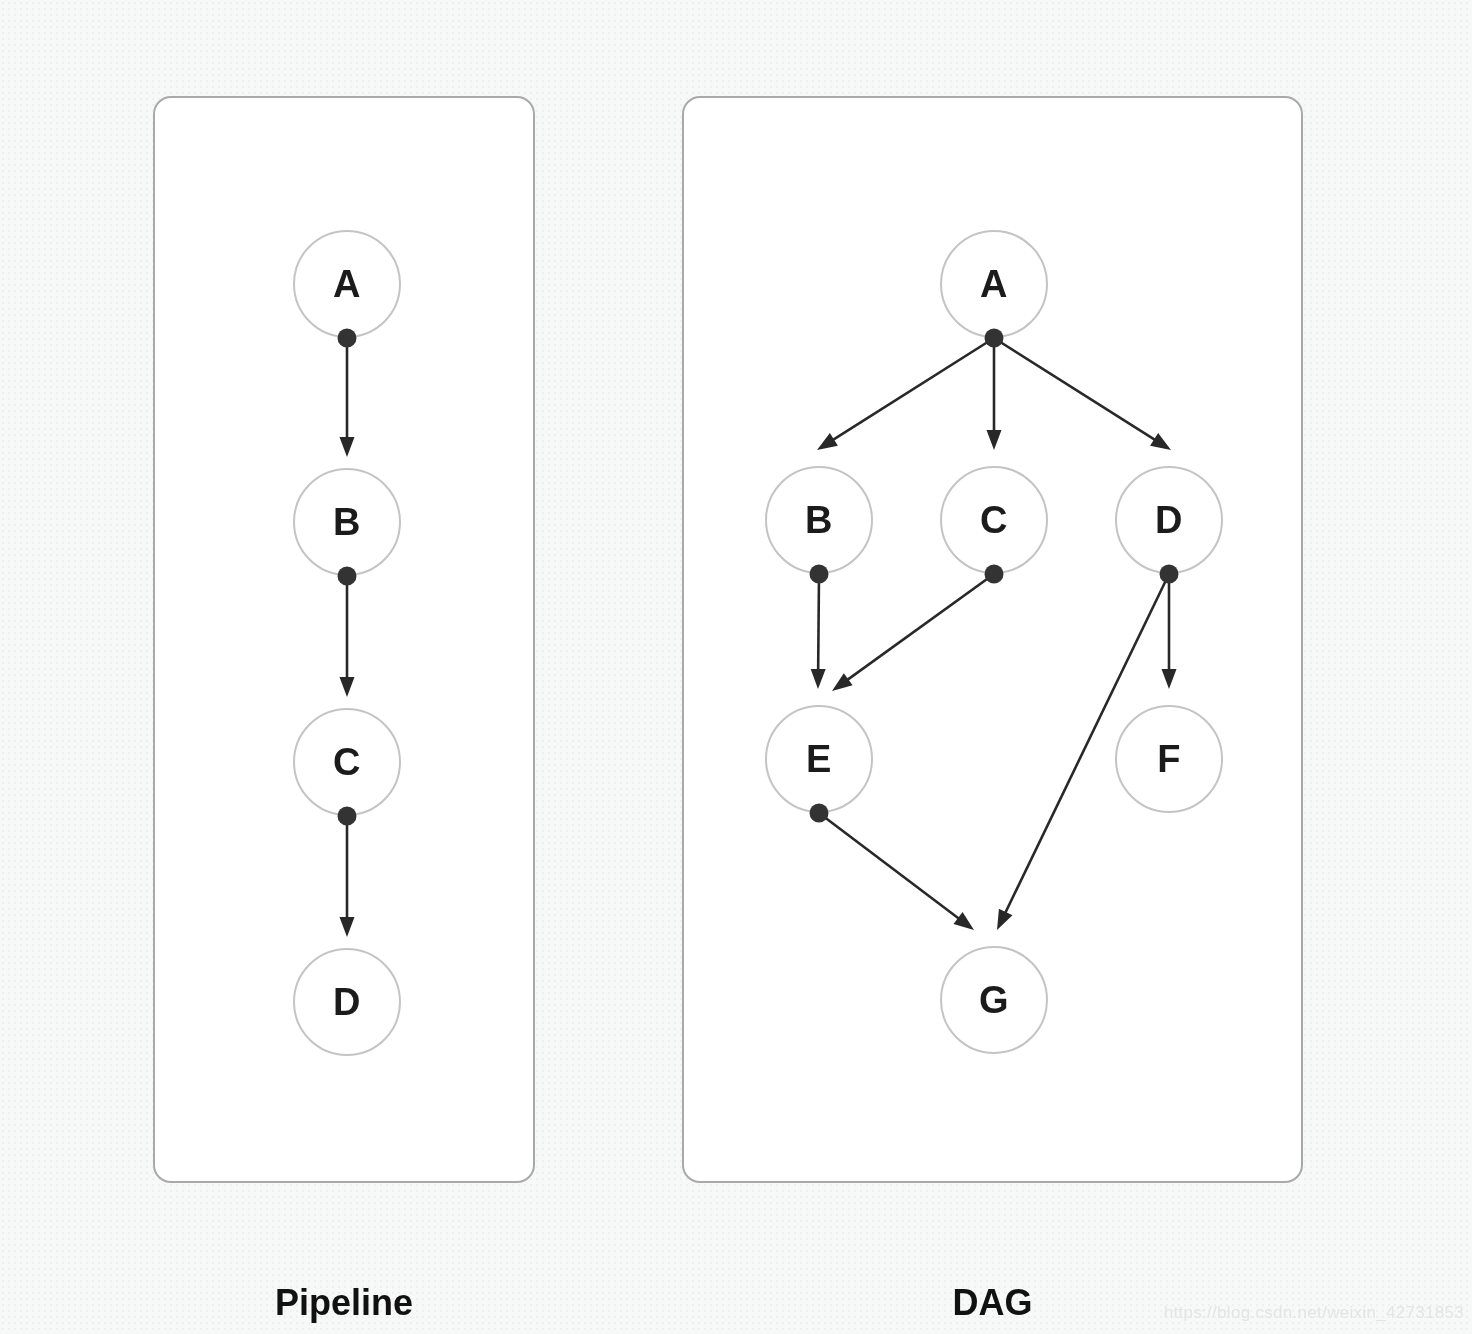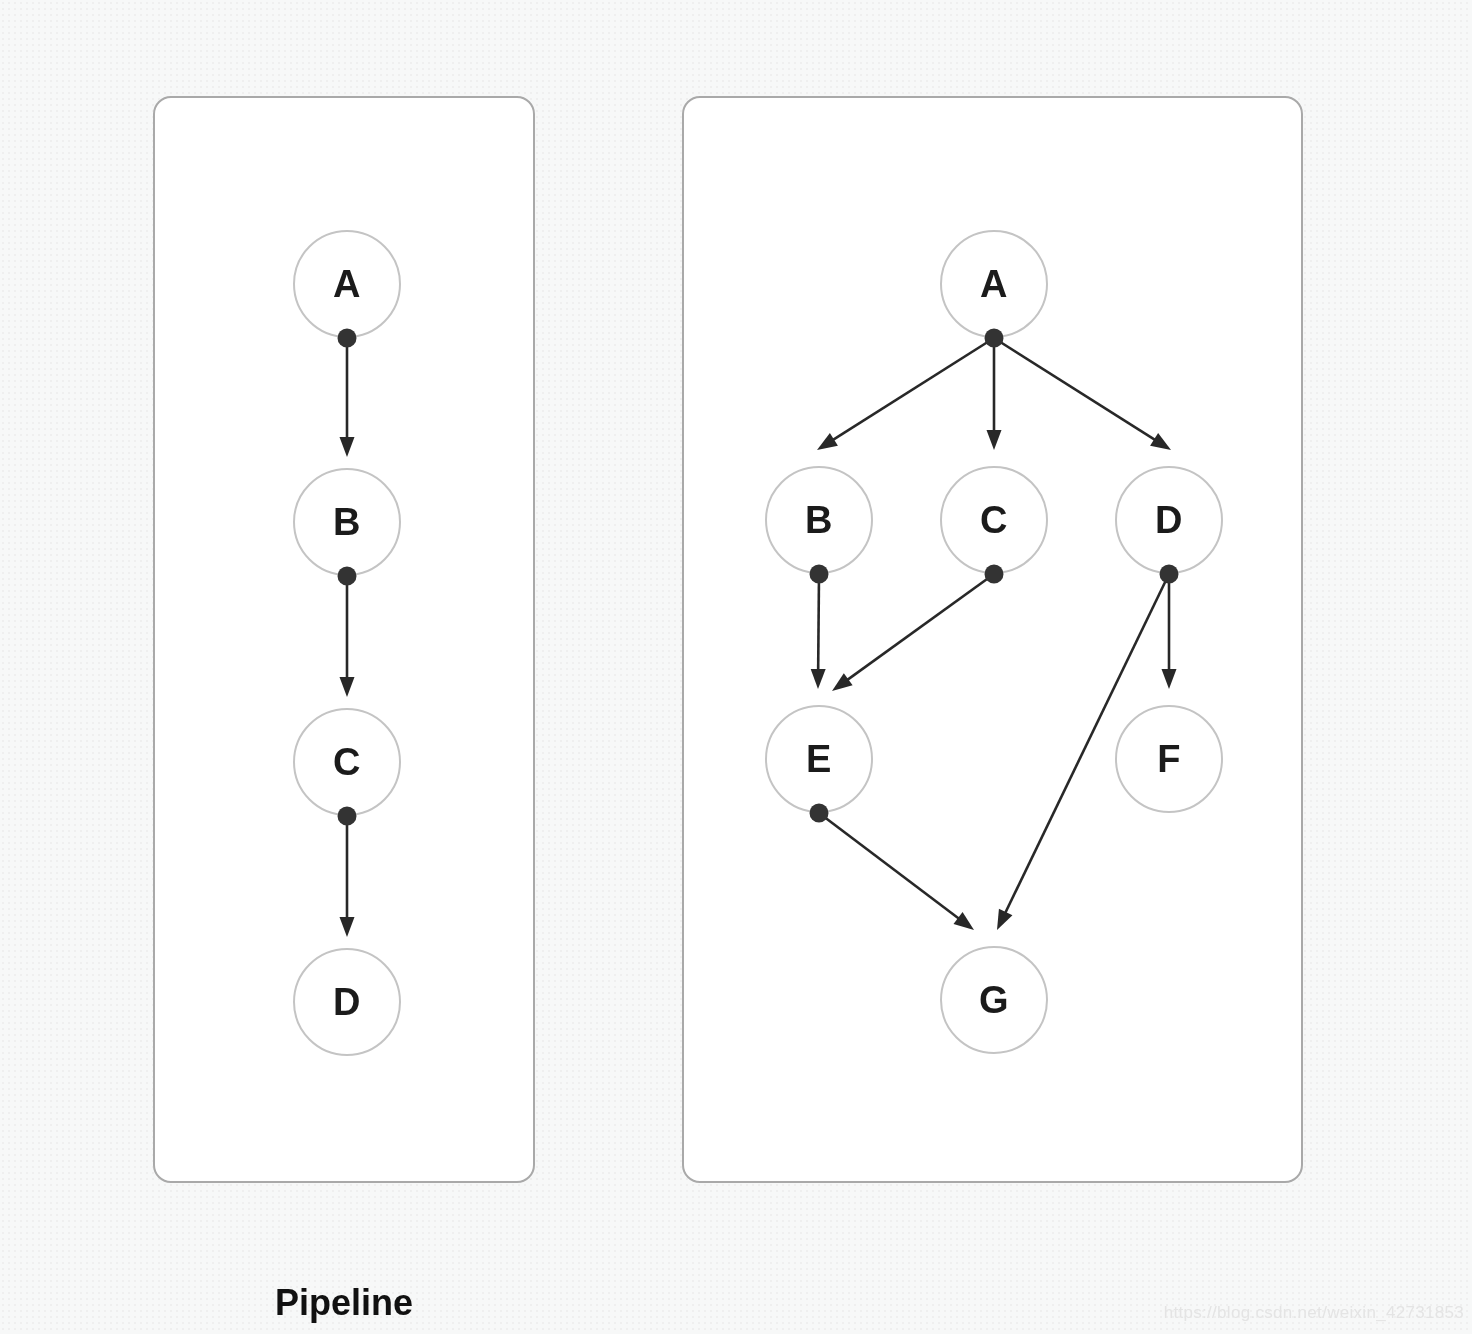--- a/index.html
+++ b/index.html
@@ -99,15 +99,16 @@
   <div class="node" style="left: 256px; top: 132px;">A</div>
       <div class="node" style="left: 81px; top: 368px;">B</div>
       <div class="node" style="left: 256px; top: 368px;">C</div>
       <div class="node" style="left: 431px; top: 368px;">D</div>
       <div class="node" style="left: 81px; top: 607px;">E</div>
       <div class="node" style="left: 431px; top: 607px;">F</div>
       <div class="node" style="left: 256px; top: 848px;">G</div>
     </div>
 
   <div class="panel-label label-pipeline">Pipeline</div>
+  <div class="panel-label label-dag">DAG</div>
 
   <div class="watermark">https://blog.csdn.net/weixin_42731853</div>
 </div>
 
 </body></html>

